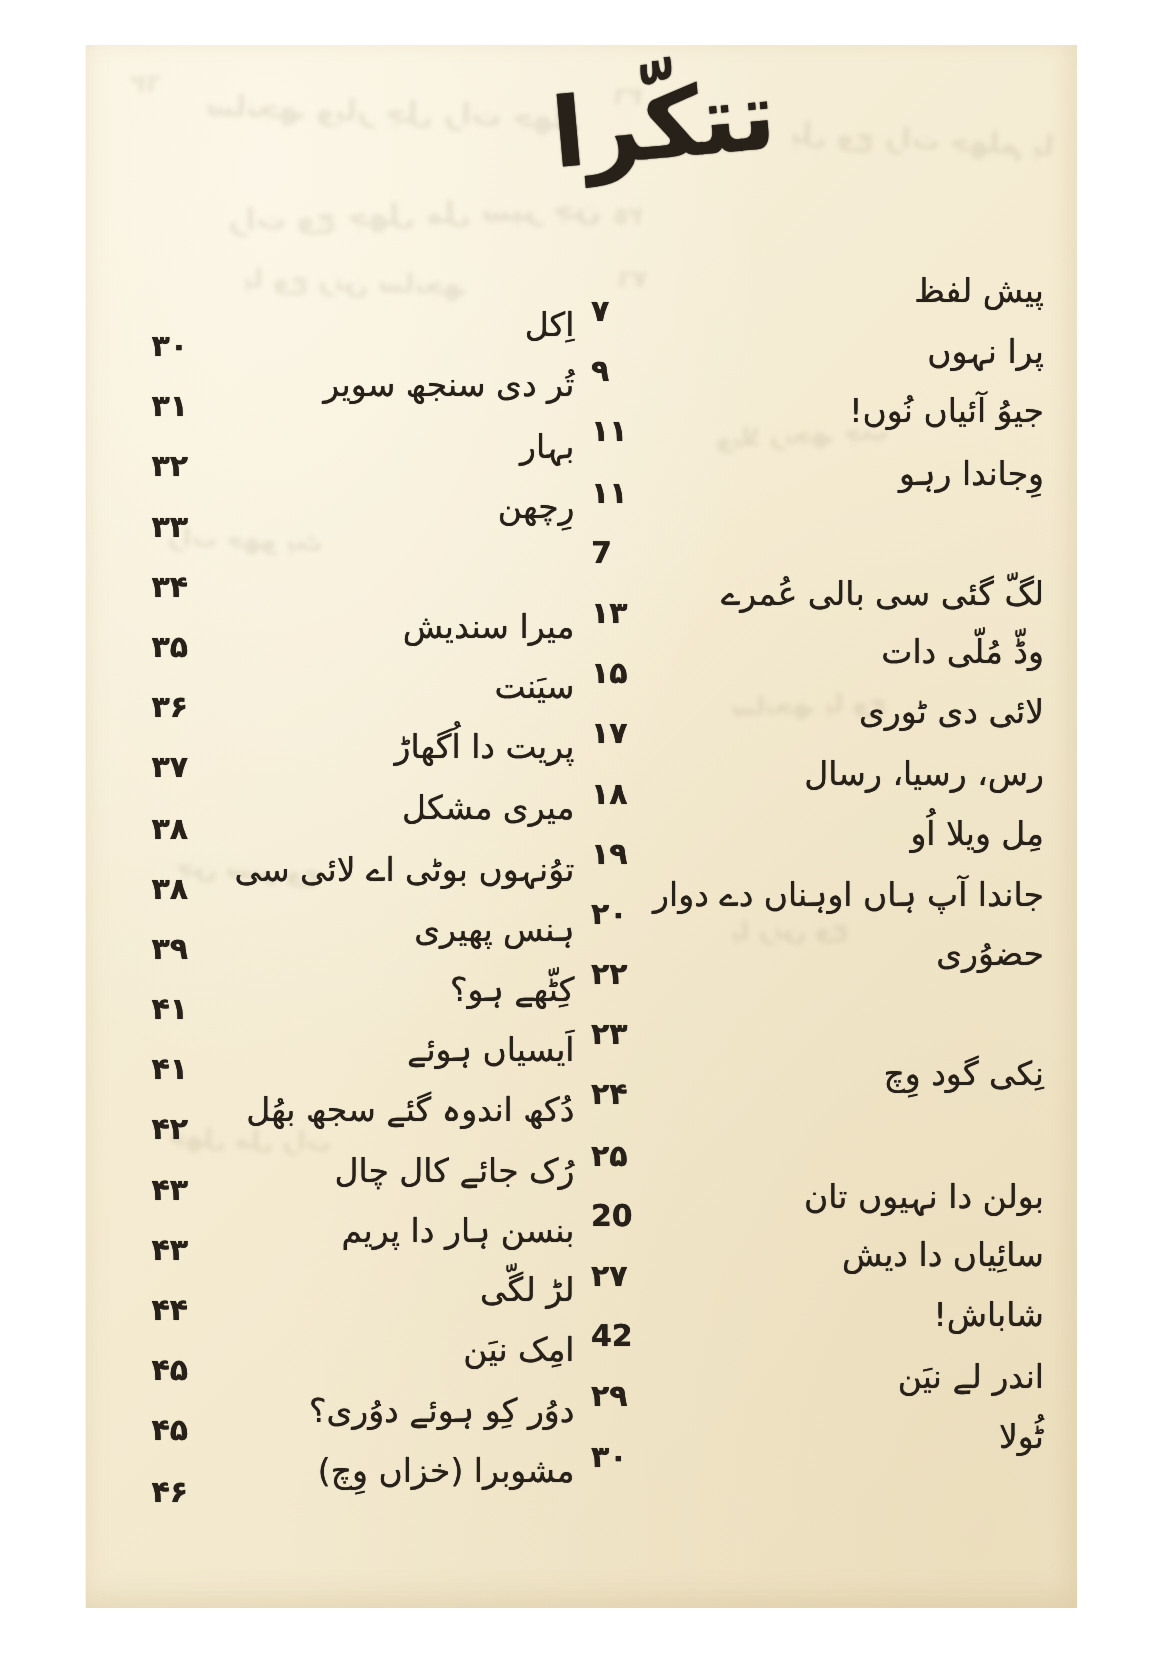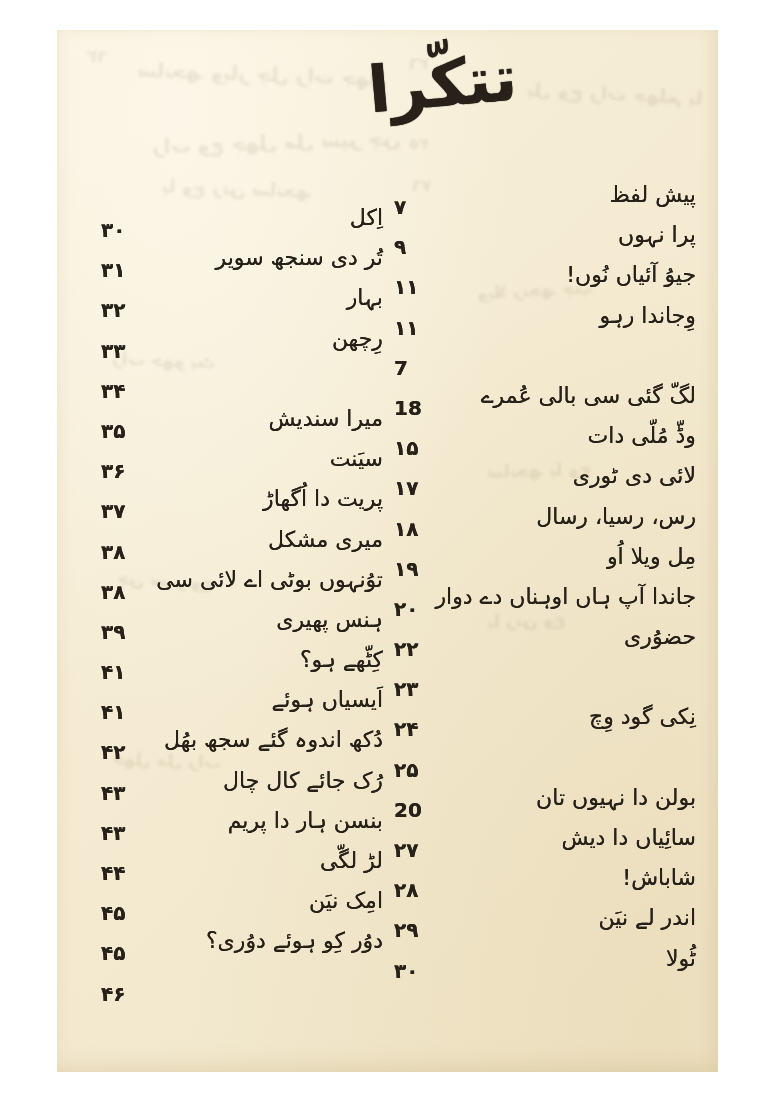--- a/index.html
+++ b/index.html
@@ -89,21 +89,21 @@
       </div>
       <div class="row">
         <span class="ttl">وِجاندا رہو</span>
         <span class="num">۱۱</span>
       </div>
       <div class="row">
         <span class="num">7</span>
       </div>
       <div class="row">
         <span class="ttl">لگّ گئی سی بالی عُمرے</span>
-        <span class="num">18</span>
+        <span class="num">۱۳</span>
       </div>
       <div class="row">
         <span class="ttl">وڈّ مُلّی دات</span>
         <span class="num">۱۵</span>
       </div>
       <div class="row">
         <span class="ttl">لائی دی ٹوری</span>
         <span class="num">۱۷</span>
       </div>
       <div class="row">
@@ -135,21 +135,21 @@
       <div class="row">
         <span class="ttl">بولن دا نہیوں تان</span>
         <span class="num">20</span>
       </div>
       <div class="row">
         <span class="ttl">سائِیاں دا دیش</span>
         <span class="num">۲۷</span>
       </div>
       <div class="row">
         <span class="ttl">شاباش!</span>
-        <span class="num">۲۸</span>
+        <span class="num">42</span>
       </div>
       <div class="row">
         <span class="ttl">اندر لے نیَن</span>
         <span class="num">۲۹</span>
       </div>
       <div class="row">
         <span class="ttl">ٹُولا</span>
         <span class="num">۳۰</span>
       </div>
     </div>
@@ -224,17 +224,18 @@
       </div>
       <div class="row">
         <span class="ttl">امِک نیَن</span>
         <span class="num">۴۵</span>
       </div>
       <div class="row">
         <span class="ttl">دوُر کِو ہوئے دوُری؟</span>
         <span class="num">۴۵</span>
       </div>
       <div class="row">
+        <span class="ttl">مشوبرا (خزاں وِچ)</span>
         <span class="num">۴۶</span>
       </div>
     </div>
 
 </div>
 
 </body></html>

